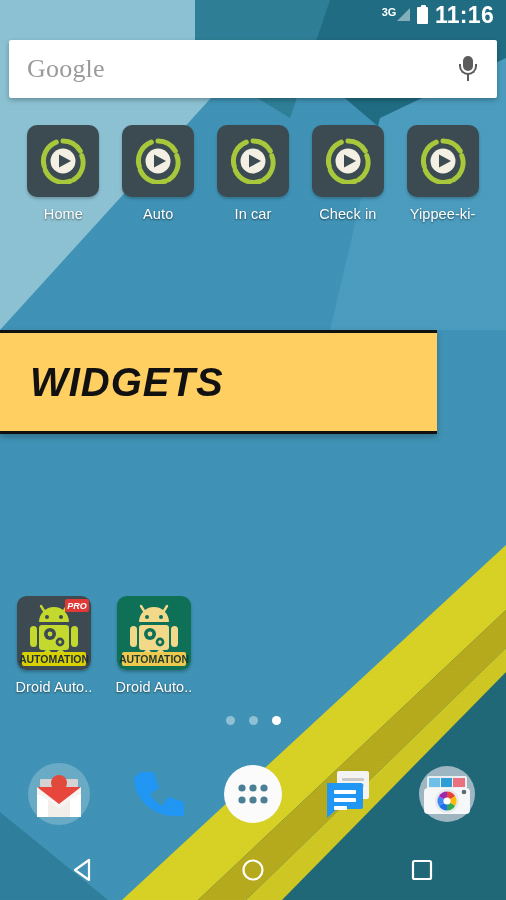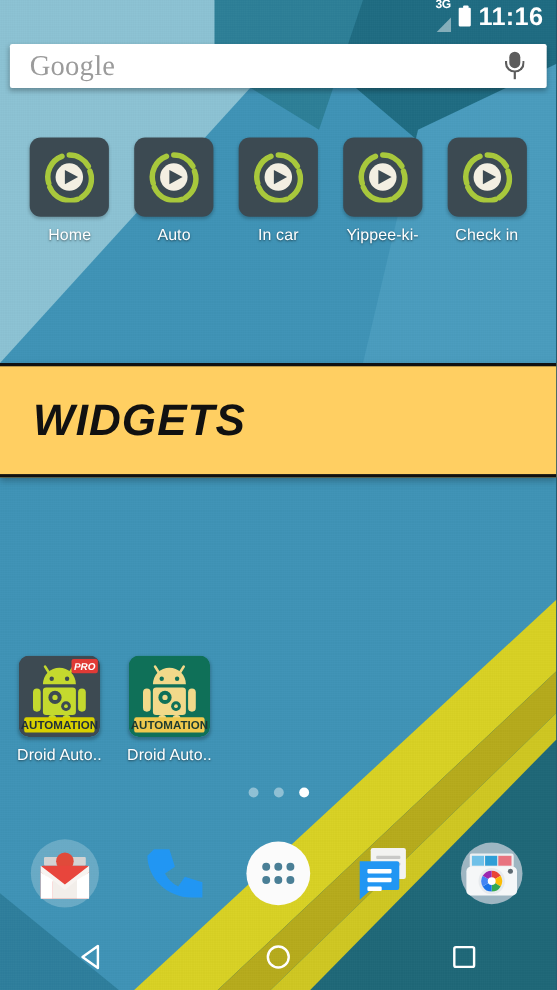--- a/index.html
+++ b/index.html
@@ -22,31 +22,31 @@
       repeating-linear-gradient(90deg, rgba(255,255,255,.04) 0 1px, rgba(0,0,0,.04) 1px 2px);
   }
 
   
   .statusbar {
     position:absolute; left:0; top:0; width:506px; height:30px;
     display:flex; align-items:center; justify-content:flex-end;
     padding-right:12px; gap:7px; z-index:40;
     color:#fff;
   }
-  .sig-wrap { display:flex; align-items:flex-end; gap:1px;flex-direction:column; }
+  .sig-wrap { display:flex; align-items:flex-end; gap:1px; }
   .sig-3g { font-size:11px; font-weight:bold; line-height:1; margin-bottom:5px; letter-spacing:-.3px;}
   .sig-tri { width:0;height:0; border-style:solid; border-width:0 0 13px 13px;
              border-color:transparent transparent rgba(255,255,255,.45) transparent; margin-bottom:2px;}
   .batt { position:relative; width:11px; height:17px; border:2px solid #fff; border-radius:1px; background:#fff; }
   .batt:before { content:""; position:absolute; left:2px; top:-4px; width:5px; height:3px; background:#fff; border-radius:1px;}
   .clock { font-size:23px; font-weight:bold; line-height:1; letter-spacing:.3px; }
 
   
   .searchbar {
-    position:absolute; left:9px; top:40px; width:488px; height:40px;
+    position:absolute; left:9px; top:40px; width:488px; height:58px;
     background:#fff; border-radius:2px; z-index:30;
     box-shadow:0 2px 5px rgba(0,0,0,.28);
     display:flex; align-items:center; padding:0 18px;
   }
   .g-text { font-family:"Liberation Serif", serif; font-size:26px; color:#9b9b9b; letter-spacing:.2px; }
   .mic { margin-left:auto; width:22px; height:28px; position:relative; }
   .mic-body { position:absolute; left:6px; top:1px; width:10px; height:15px; background:#5c5c5c; border-radius:5px;}
   .mic-arc { position:absolute; left:2px; top:9px; width:18px; height:11px;
              border:2px solid #5c5c5c; border-top:none; border-radius:0 0 10px 10px;}
   .mic-stem { position:absolute; left:10px; top:19px; width:2px; height:7px; background:#5c5c5c;}
@@ -62,21 +62,21 @@
     display:flex; align-items:center; justify-content:center;
     box-shadow:0 2px 3px rgba(0,0,0,.22);
   }
   .app-label {
     margin-top:9px; font-size:14.5px; color:#fff; white-space:nowrap;
     text-shadow:0 1px 2px rgba(0,0,0,.55); letter-spacing:.1px;
   }
 
   
   .widgets-banner {
-    position:absolute; left:0; top:330px; width:506px; height:104px; z-index:25;
+    position:absolute; left:0; top:330px; width:437px; height:104px; z-index:25;
     background:#ffcf62; border-top:3px solid #111; border-bottom:3px solid #111;
     display:flex; align-items:center;
     box-shadow:0 3px 6px rgba(0,0,0,.25);
   }
   .widgets-text {
     margin-left:30px; font-size:40px; font-weight:bold; font-style:italic;
     color:#111; letter-spacing:1px;
   }
 
   
@@ -196,35 +196,35 @@
       <div class="tasker-ico">
         <svg width="46" height="46" viewBox="0 0 46 46">
           <path d="M23 3 a20 20 0 0 1 17.3 10" stroke="#a8c83c" stroke-width="5" fill="none" stroke-linecap="round"></path>
           <path d="M41.8 17.6 a20 20 0 0 1 -8 24" stroke="#a8c83c" stroke-width="5" fill="none" stroke-linecap="round"></path>
           <path d="M30.5 43.2 a20 20 0 0 1 -25.2 -11" stroke="#a8c83c" stroke-width="5" fill="none" stroke-linecap="round"></path>
           <path d="M4.3 28.6 a20 20 0 0 1 12 -24.5" stroke="#a8c83c" stroke-width="5" fill="none" stroke-linecap="round"></path>
           <circle cx="23" cy="23" r="12.5" fill="#f3efe2"></circle>
           <polygon points="19,16.5 31,23 19,29.5" fill="#3c4a52"></polygon>
         </svg>
       </div>
+      <div class="app-label">Check in</div>
+    </div>
+
+    <div class="app">
+      <div class="tasker-ico">
+        <svg width="46" height="46" viewBox="0 0 46 46">
+          <path d="M23 3 a20 20 0 0 1 17.3 10" stroke="#a8c83c" stroke-width="5" fill="none" stroke-linecap="round"></path>
+          <path d="M41.8 17.6 a20 20 0 0 1 -8 24" stroke="#a8c83c" stroke-width="5" fill="none" stroke-linecap="round"></path>
+          <path d="M30.5 43.2 a20 20 0 0 1 -25.2 -11" stroke="#a8c83c" stroke-width="5" fill="none" stroke-linecap="round"></path>
+          <path d="M4.3 28.6 a20 20 0 0 1 12 -24.5" stroke="#a8c83c" stroke-width="5" fill="none" stroke-linecap="round"></path>
+          <circle cx="23" cy="23" r="12.5" fill="#f3efe2"></circle>
+          <polygon points="19,16.5 31,23 19,29.5" fill="#3c4a52"></polygon>
+        </svg>
+      </div>
       <div class="app-label">Yippee-ki-</div>
-    </div>
-
-    <div class="app">
-      <div class="tasker-ico">
-        <svg width="46" height="46" viewBox="0 0 46 46">
-          <path d="M23 3 a20 20 0 0 1 17.3 10" stroke="#a8c83c" stroke-width="5" fill="none" stroke-linecap="round"></path>
-          <path d="M41.8 17.6 a20 20 0 0 1 -8 24" stroke="#a8c83c" stroke-width="5" fill="none" stroke-linecap="round"></path>
-          <path d="M30.5 43.2 a20 20 0 0 1 -25.2 -11" stroke="#a8c83c" stroke-width="5" fill="none" stroke-linecap="round"></path>
-          <path d="M4.3 28.6 a20 20 0 0 1 12 -24.5" stroke="#a8c83c" stroke-width="5" fill="none" stroke-linecap="round"></path>
-          <circle cx="23" cy="23" r="12.5" fill="#f3efe2"></circle>
-          <polygon points="19,16.5 31,23 19,29.5" fill="#3c4a52"></polygon>
-        </svg>
-      </div>
-      <div class="app-label">Check in</div>
     </div>
 
   </div>
 
   <div class="widgets-banner">
     <div class="widgets-text">WIDGETS</div>
   </div>
 
   <div class="row-droid">
 

